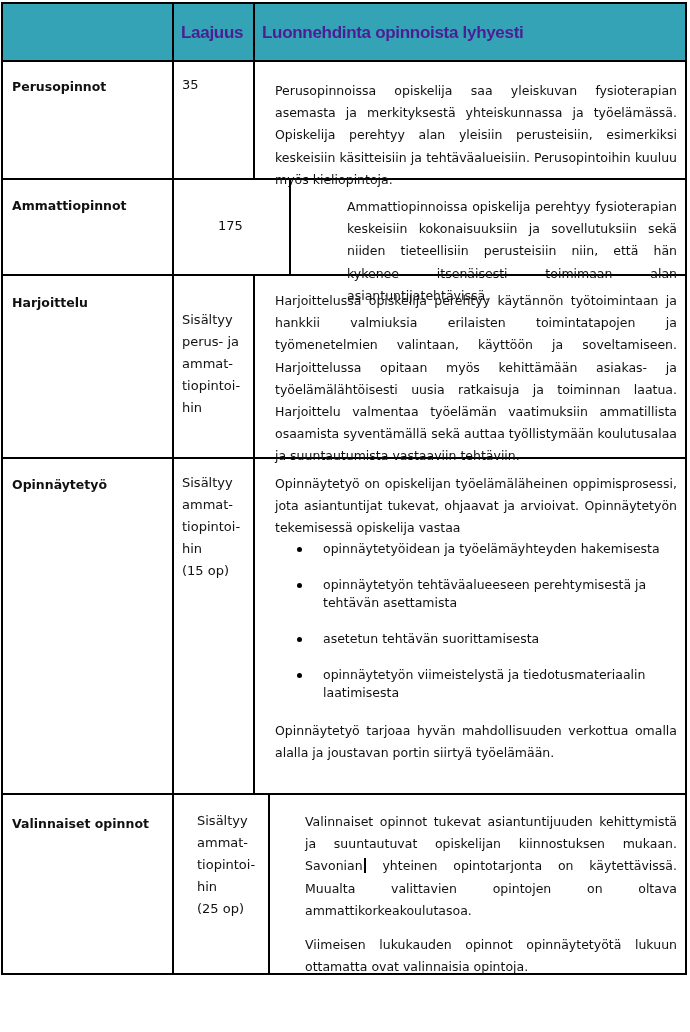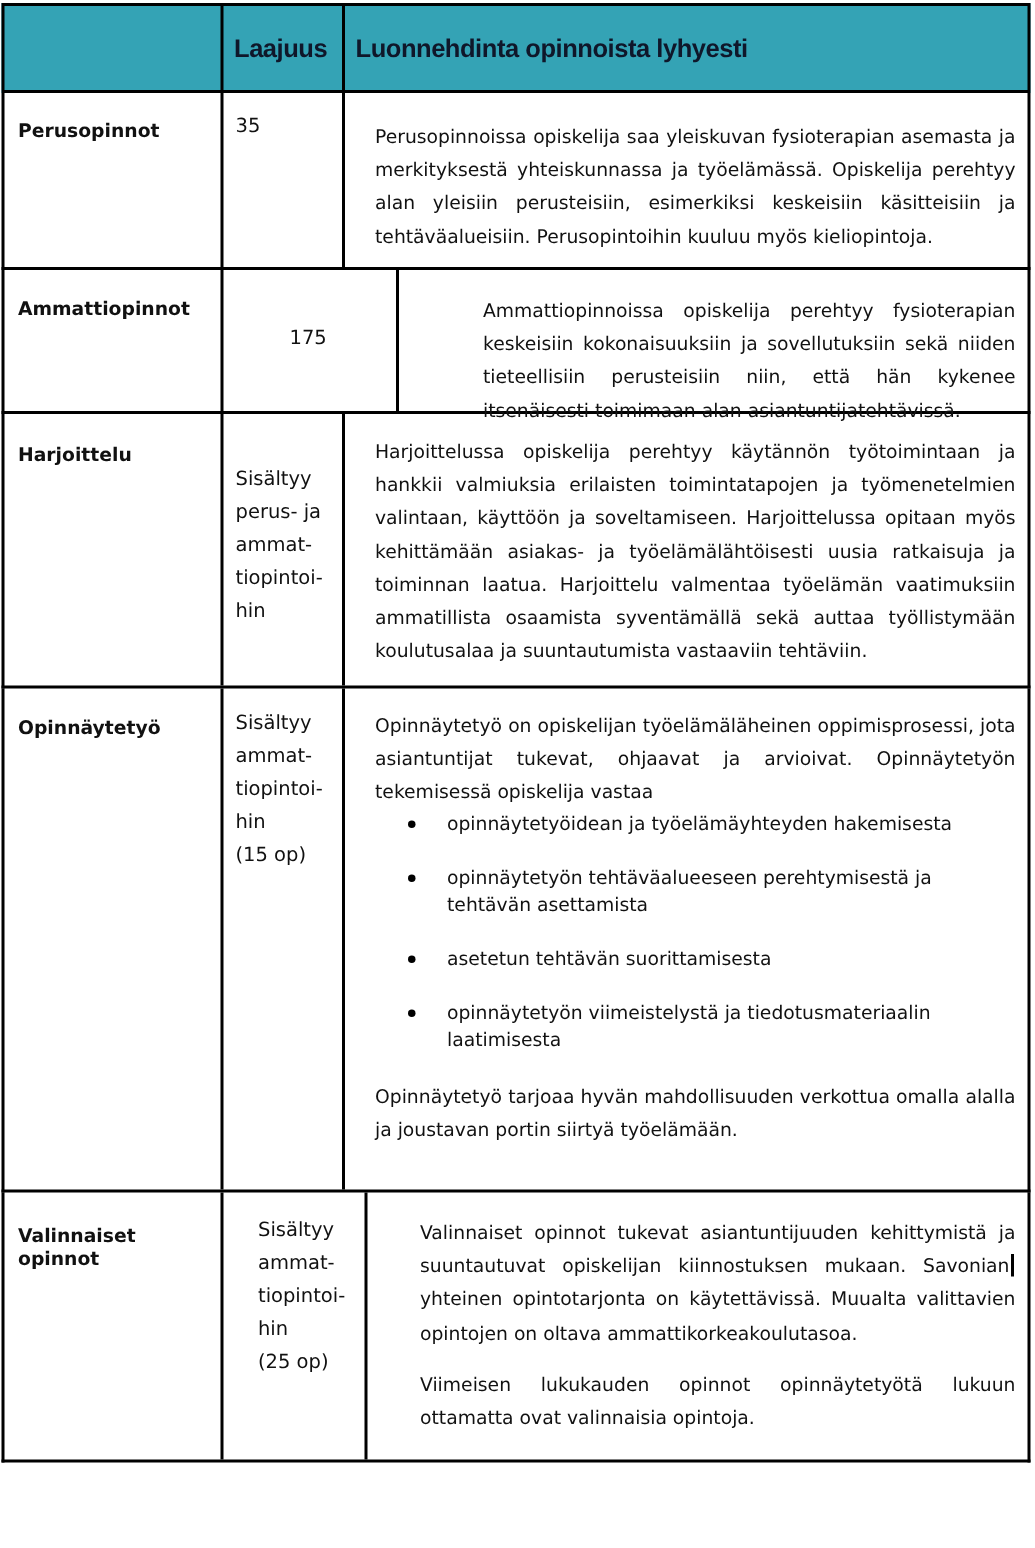--- a/index.html
+++ b/index.html
@@ -31,30 +31,30 @@
   }
   .row.header {
     border-top: 2px solid #000;
     background: #34a3b5;
     height: 60px;
   }
   .cell {
     box-sizing: border-box;
     position: relative;
   }
-  .c1 { width: 146px; border-right: 2px solid #000; }
+  .c1 { width: 171px; border-right: 2px solid #000; }
   .c2 { width: 81px; border-right: 2px solid #000; }
   .c3 { flex: 1; }
 
   .header .cell {
     display: flex;
     align-items: center;
   }
   .header .htext {
-    color: #0f172a;
+    color: #4c1d95;
     font-family: "Liberation Sans", sans-serif;
     font-weight: bold;
     font-size: 17px;
     letter-spacing: -0.3px;
     padding-left: 7px;
     padding-top: 2px;
   }
 
   .label {
     font-size: 12.5px;

